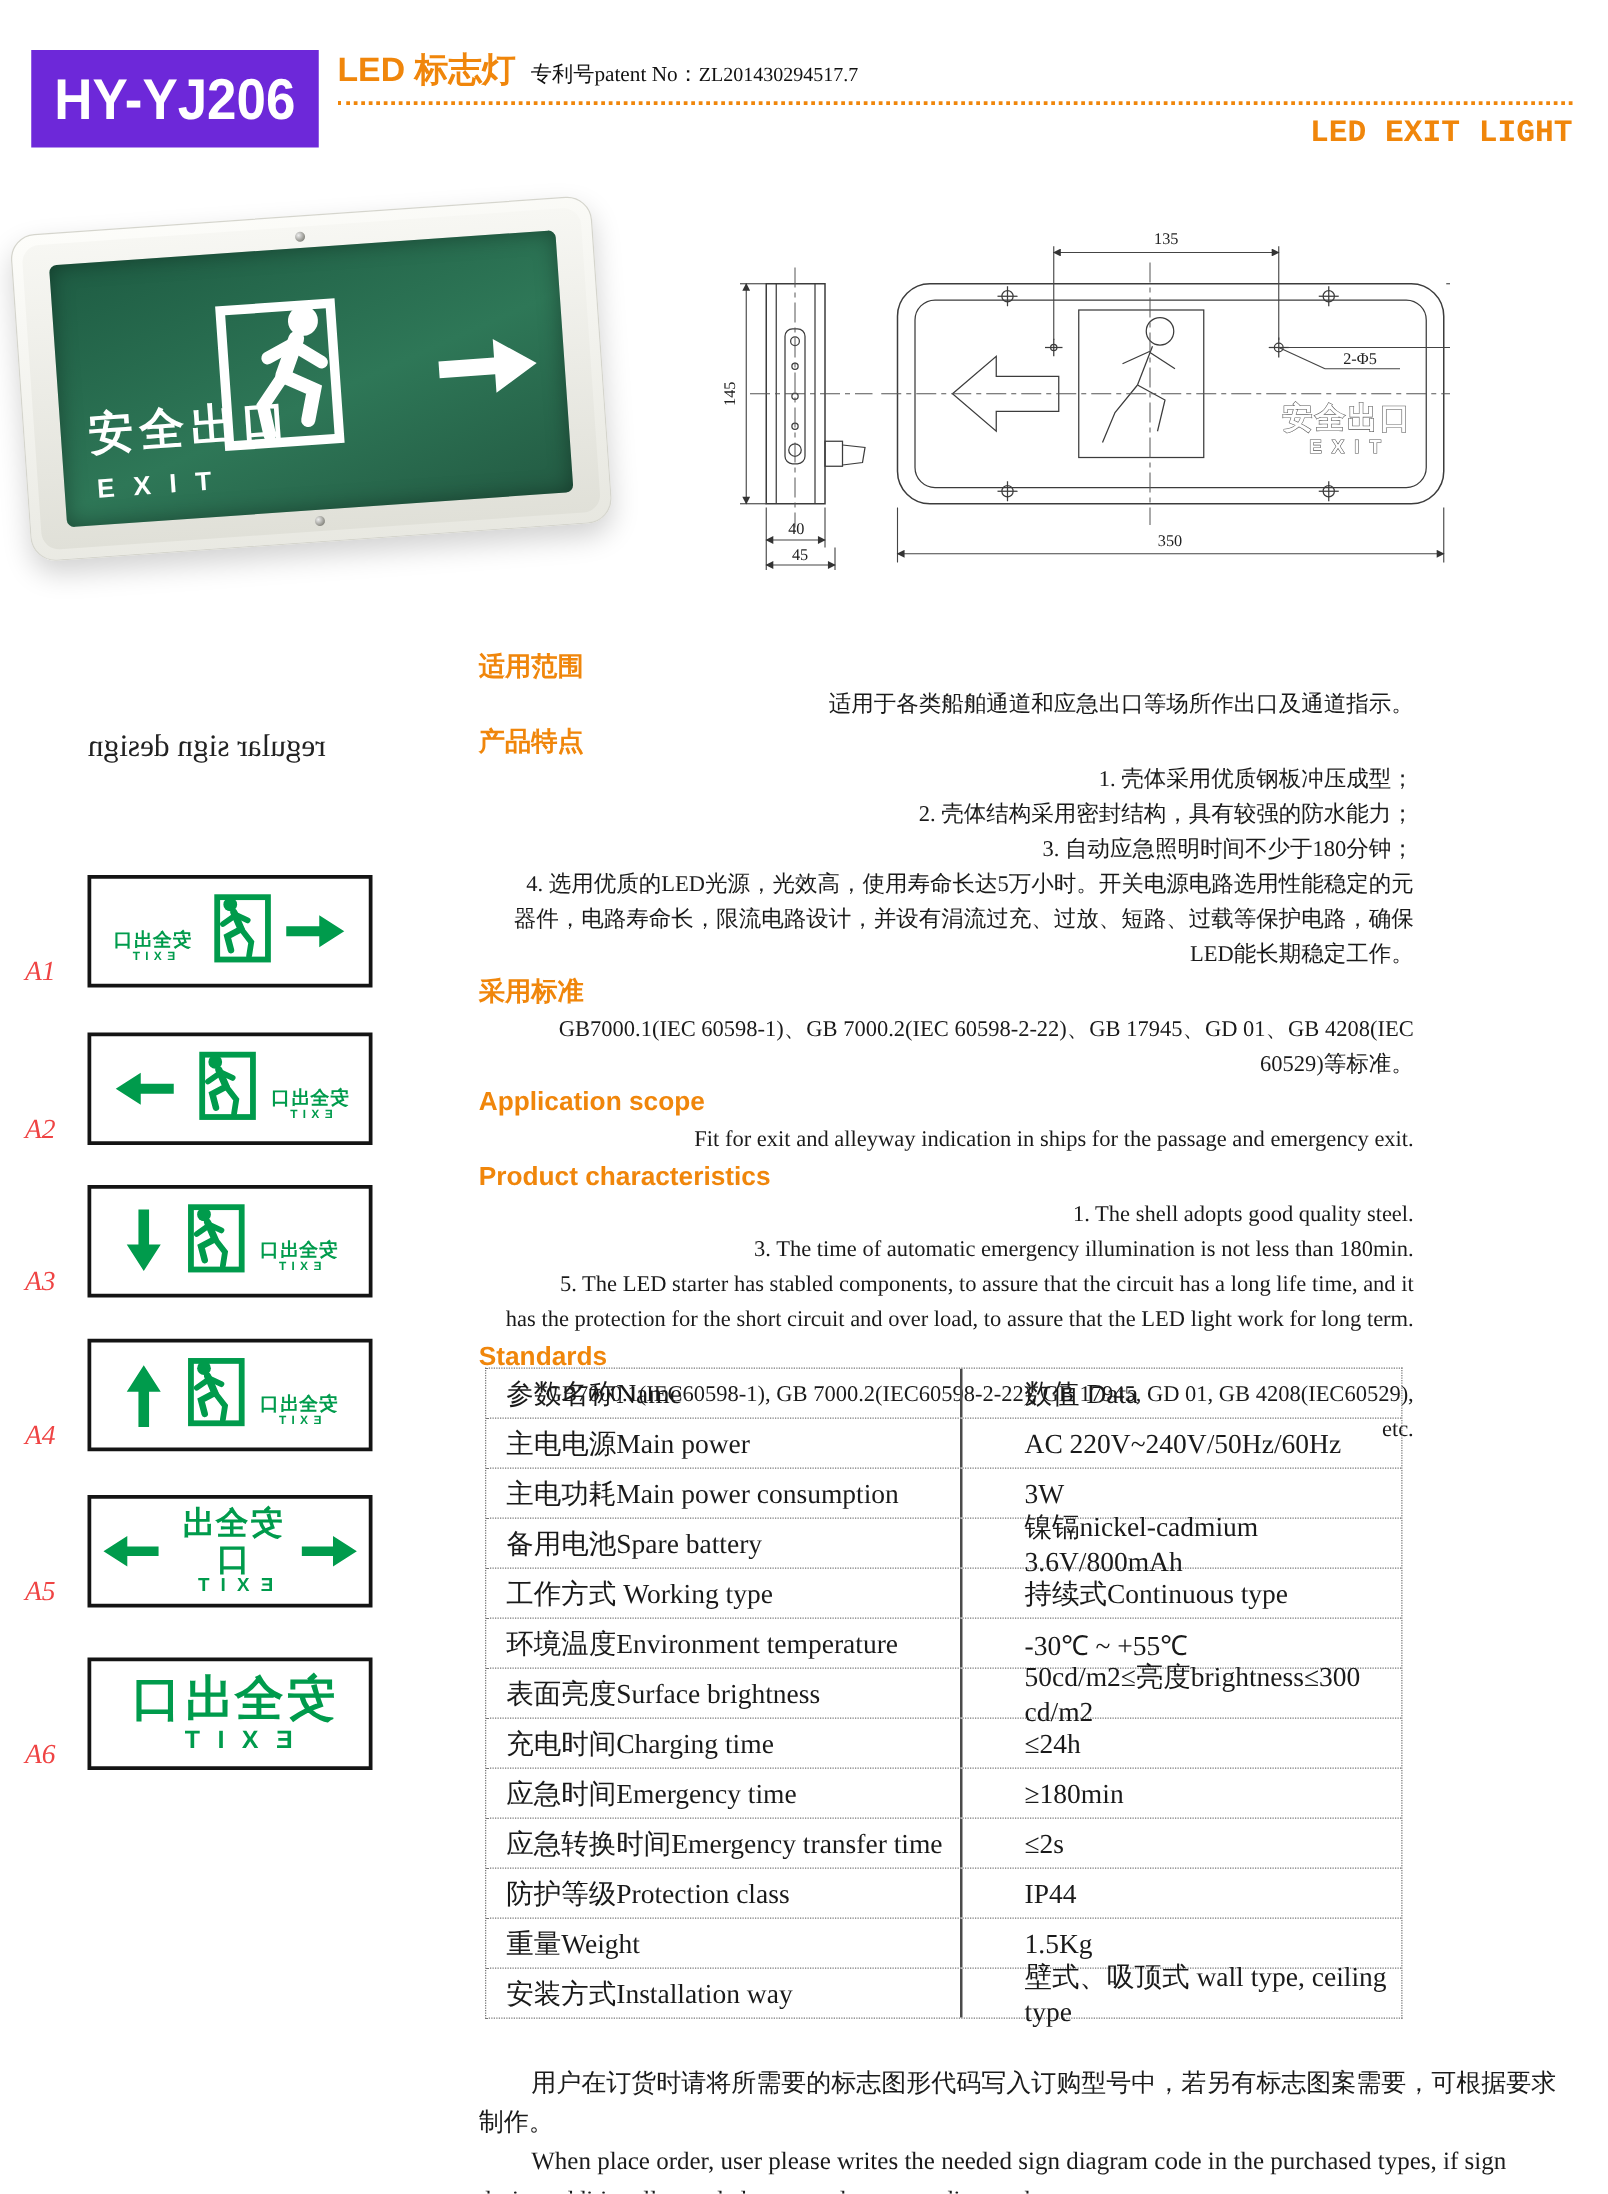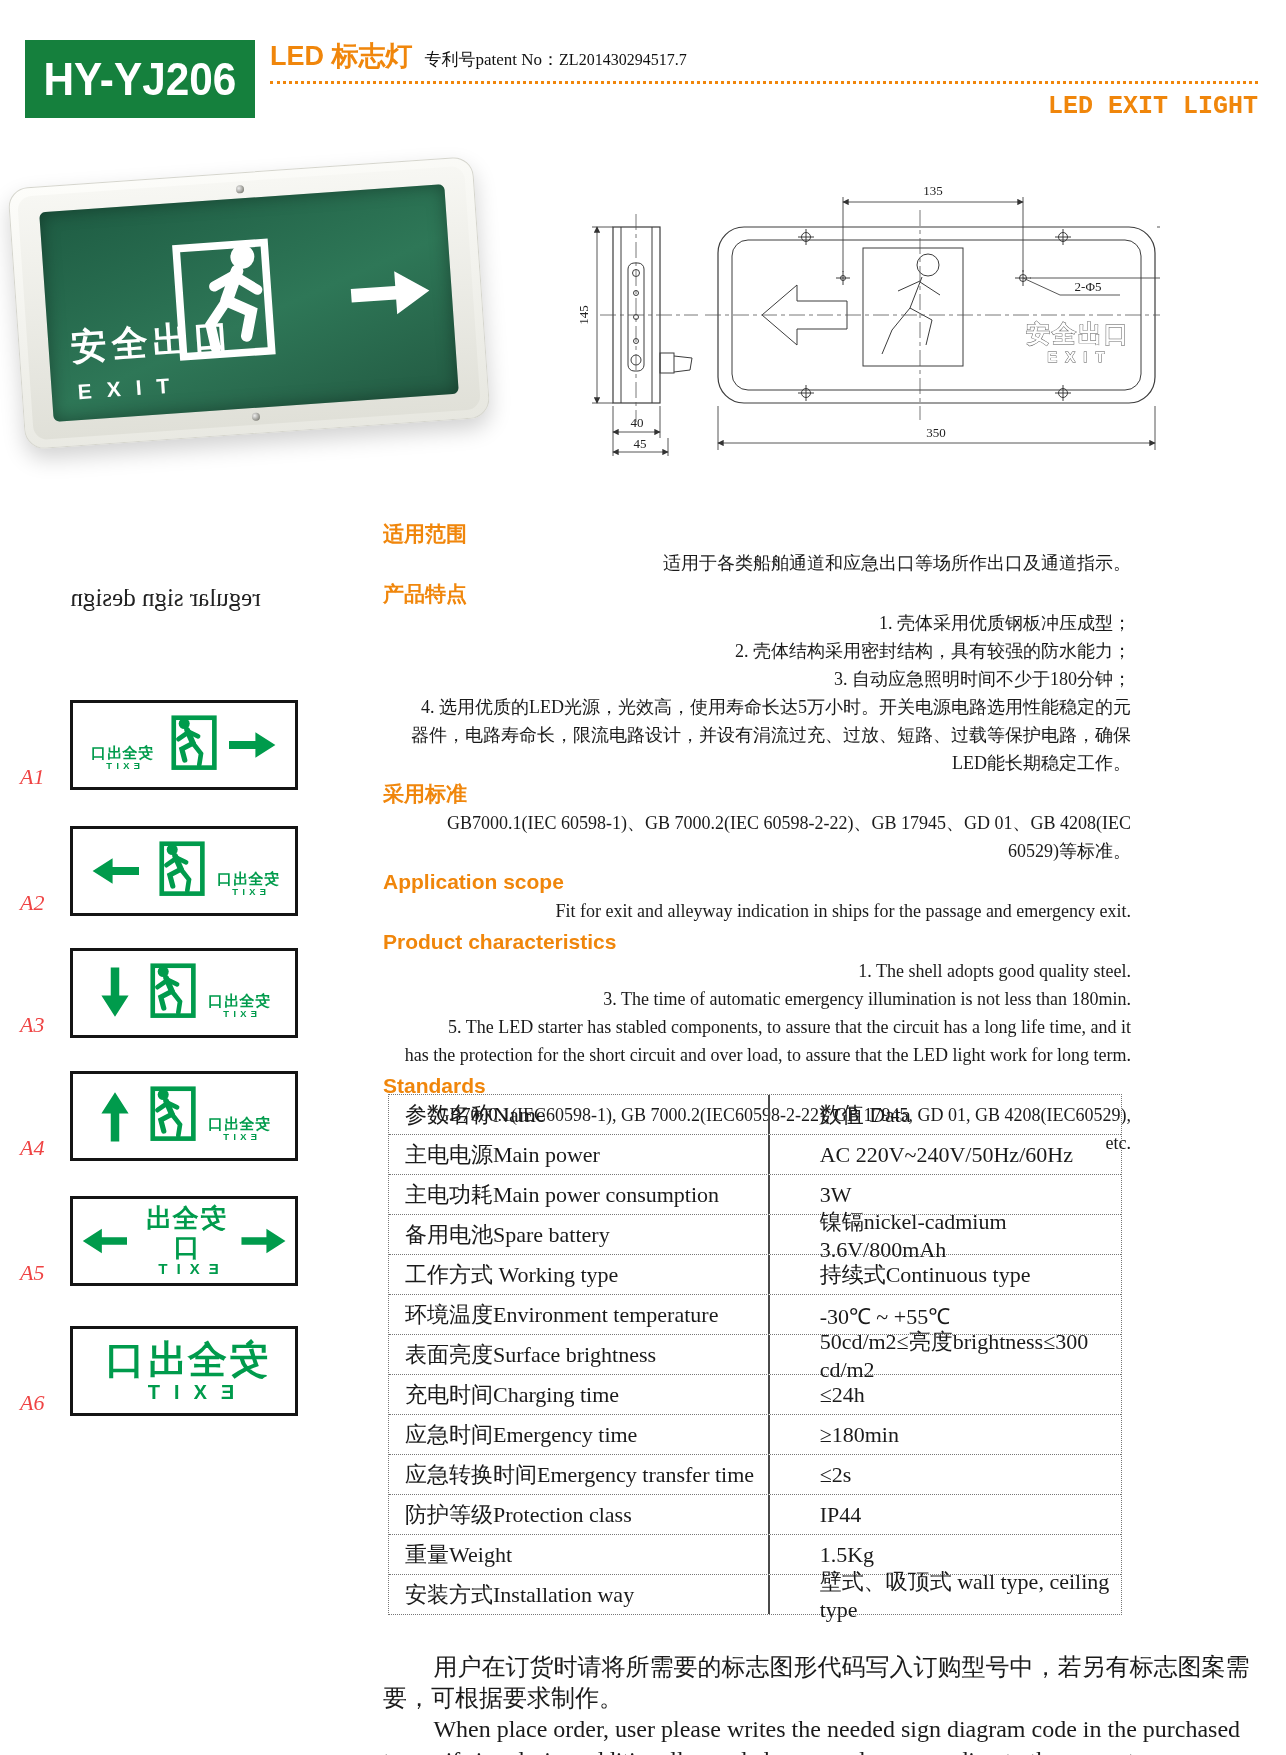--- a/index.html
+++ b/index.html
@@ -1,20 +1,20 @@
 <!DOCTYPE html>
 <html><head>
 <meta charset="utf-8">
 <style>
   html,body{margin:0;padding:0;background:#fff;}
   .page{position:relative;width:1286px;height:1755px;background:#fff;overflow:hidden;
         font-family:"Liberation Serif",serif;color:#1a1a1a;}
 
   
-  .model-box{position:absolute;left:25px;top:40px;width:230px;height:78px;background:#15803d;
+  .model-box{position:absolute;left:25px;top:40px;width:230px;height:78px;background:#6d28d9;
              display:flex;align-items:center;justify-content:center;}
   .model-box span{color:#fff;font-family:"Liberation Sans",sans-serif;font-weight:900;
                   font-size:46px;letter-spacing:0px;transform:scaleX(.92);white-space:nowrap;}
   .header-right{position:absolute;left:270px;top:38px;right:28px;}
   .hline1{display:flex;align-items:baseline;gap:12px;}
   .t-cn{color:#F0860B;font-family:"Liberation Sans",sans-serif;font-weight:bold;font-size:27px;}
   .patent{font-size:17px;color:#111;}
   .patent-no{font-size:16px;font-family:"Liberation Serif",serif;}
   .dotline{height:0;border-top:3px dotted #F0860B;margin-top:7px;}
   .t-en{color:#F0860B;font-family:Liberation Mono, monospace;font-weight:bold;font-size:25px;margin-top:8px;text-align:right;}
@@ -75,21 +75,21 @@
 
   
   .spec-table{position:absolute;left:388px;top:1094px;width:734px;border:1px dotted #777;box-sizing:border-box;}
   .srow{display:flex;height:39px;border-top:1px dotted #777;font-size:22px;gap:32px;}
   .srow:first-child{border-top:none;}
   .sname{width:52%;padding-left:16px;border-right:2px solid #4a4a4a;display:flex;align-items:center;box-sizing:border-box;}
   .sval{flex:1;padding-left:18px;display:flex;align-items:center;}
 
   
   .footer{position:absolute;left:383px;top:1652px;width:876px;}
-  .footer p{margin:0;font-size:24px;line-height:31px;text-indent:2.1em;}
+  .footer p{margin:0;font-size:20px;line-height:31px;text-indent:2.1em;}
 </style>
 </head>
 <body>
 
 <div class="page">
 
   <div class="model-box">
     <span>HY-YJ206</span>
   </div>
   <div class="header-right">

